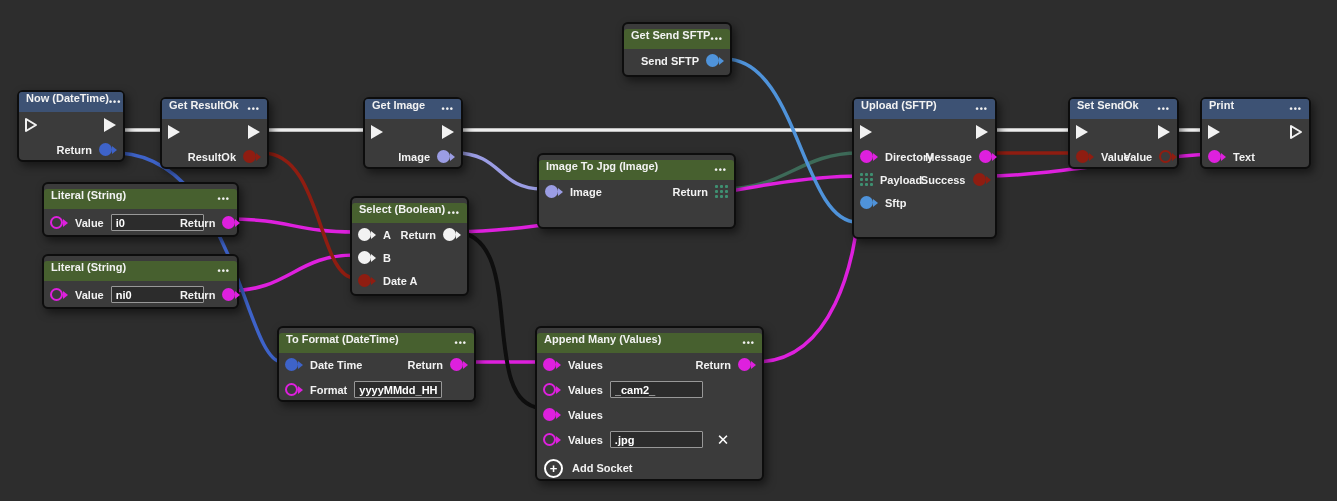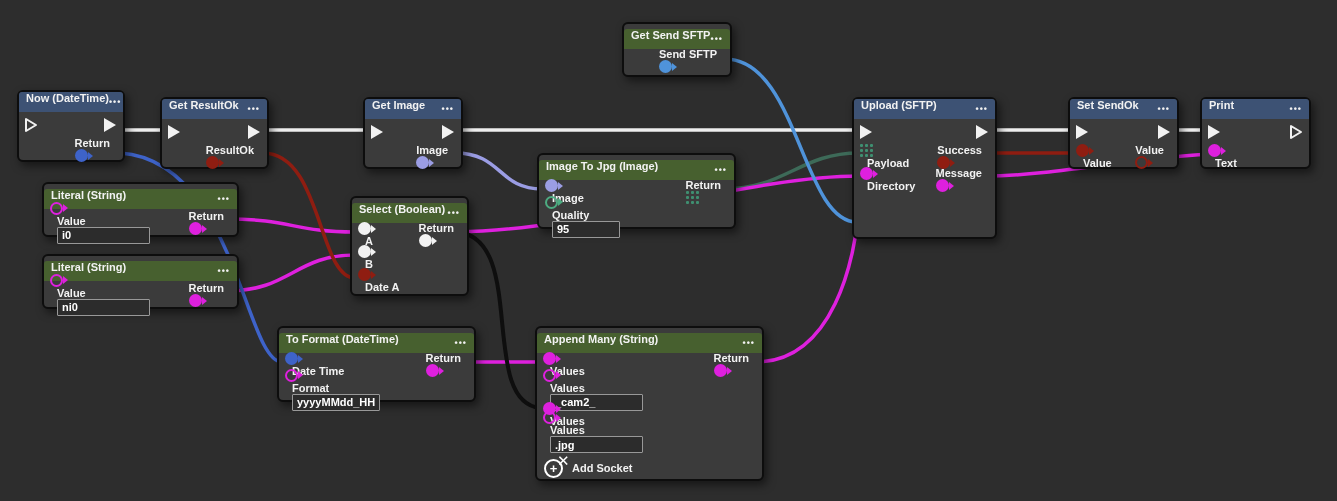--- a/index.html
+++ b/index.html
@@ -18,21 +18,21 @@
     padding:0 7px;border-radius:3px 3px 0 0;font-size:11px;font-weight:bold;
     white-space:nowrap;
   }
   .hdr-blue{background:#3d5274;}
   .hdr-green{background:#47602f;}
   .menu-dots{font-size:9px;letter-spacing:1px;cursor:pointer;line-height:20px;font-weight:bold;}
   .flow-strip{height:26px;display:flex;align-items:center;justify-content:space-between;padding:0 5px;}
   .row{display:flex;align-items:center;justify-content:space-between;height:23px;padding:0 6px;}
   .row.tall{height:27px;}
   .row.action{height:30px;justify-content:flex-start;}
-  .grp{display:flex;min-width:0;flex-direction:column;}
+  .grp{display:flex;align-items:center;min-width:0;}
   .lbl{font-size:11px;font-weight:bold;white-space:nowrap;color:#f2f2f2;}
   .grp-l .lbl{margin-left:7px;}
   .grp-r .lbl{margin-right:7px;}
   .sock{display:flex;align-items:center;flex:none;}
   .sock-circle{width:13px;height:13px;border-radius:50%;box-sizing:border-box;flex:none;}
   .nub{width:0;height:0;border-top:4px solid transparent;border-bottom:4px solid transparent;flex:none;}
   .sock-grid{width:13px;height:13px;display:grid;flex:none;
     grid-template-columns:repeat(3,3px);grid-template-rows:repeat(3,3px);gap:2px;}
   .sock-grid i{display:block;border-radius:1px;}
   .field{
@@ -196,31 +196,20 @@
                 <i style="background: rgb(63, 143, 113);"></i>
                 <i style="background: rgb(63, 143, 113);"></i>
                 <i style="background: rgb(63, 143, 113);"></i>
                 <i style="background: rgb(63, 143, 113);"></i>
                 <i style="background: rgb(63, 143, 113);"></i>
                 <i style="background: rgb(63, 143, 113);"></i>
               </span>
             </span>
           </span>
         </div>
-        <div class="row tall">
-          <span class="grp grp-l">
-            <span class="sock">
-              <span class="sock-circle" style="border: 2px solid rgb(77, 171, 129); background: transparent;"></span>
-              <span class="nub" style="border-left: 5px solid rgb(77, 171, 129);"></span>
-            </span>
-            <span class="lbl">Quality</span>
-            <input class="field" value="95" style="width: 68px;">
-          </span>
-          <span class="grp grp-r"></span>
-        </div>
       </div>
       <div class="node" style="left: 42px; top: 182px; width: 197px; height: 55px; padding-top: 5px;">
         <div class="node-header hdr-green">
           <span>Literal (String)</span>
           <span class="menu-dots">•••</span>
         </div>
         <div class="row tall">
           <span class="grp grp-l">
             <span class="sock">
               <span class="sock-circle" style="border: 2px solid rgb(222, 32, 222); background: transparent;"></span>
@@ -331,21 +320,21 @@
               <span class="nub" style="border-left: 5px solid rgb(222, 32, 222);"></span>
             </span>
             <span class="lbl">Format</span>
             <input class="field" value="yyyyMMdd_HH" style="width: 88px;">
           </span>
           <span class="grp grp-r"></span>
         </div>
       </div>
       <div class="node" style="left: 535px; top: 326px; width: 229px; height: 155px; padding-top: 5px;">
         <div class="node-header hdr-green">
-          <span>Append Many (String)</span>
+          <span>Append Many (Values)</span>
           <span class="menu-dots">•••</span>
         </div>
         <div class="row">
           <span class="grp grp-l">
             <span class="sock">
               <span class="sock-circle" style="background: rgb(222, 32, 222);"></span>
               <span class="nub" style="border-left: 5px solid rgb(222, 32, 222);"></span>
             </span>
             <span class="lbl">Values</span>
           </span>
@@ -408,20 +397,36 @@
           </span>
           <span style="display: flex; align-items: center;">
             <svg width="15" height="16">
               <polygon points="1,1 1,15 13,8" fill="#f2f2f2"></polygon>
             </svg>
           </span>
         </div>
         <div class="row">
           <span class="grp grp-l">
             <span class="sock">
+              <span class="sock-circle" style="background: rgb(222, 32, 222);"></span>
+              <span class="nub" style="border-left: 5px solid rgb(222, 32, 222);"></span>
+            </span>
+            <span class="lbl">Directory</span>
+          </span>
+          <span class="grp grp-r">
+            <span class="lbl">Message</span>
+            <span class="sock">
+              <span class="sock-circle" style="background: rgb(222, 32, 222);"></span>
+              <span class="nub" style="border-left: 5px solid rgb(222, 32, 222);"></span>
+            </span>
+          </span>
+        </div>
+        <div class="row">
+          <span class="grp grp-l">
+            <span class="sock">
               <span class="sock-grid">
                 <i style="background: rgb(63, 143, 113);"></i>
                 <i style="background: rgb(63, 143, 113);"></i>
                 <i style="background: rgb(63, 143, 113);"></i>
                 <i style="background: rgb(63, 143, 113);"></i>
                 <i style="background: rgb(63, 143, 113);"></i>
                 <i style="background: rgb(63, 143, 113);"></i>
                 <i style="background: rgb(63, 143, 113);"></i>
                 <i style="background: rgb(63, 143, 113);"></i>
                 <i style="background: rgb(63, 143, 113);"></i>
@@ -433,32 +438,26 @@
             <span class="lbl">Success</span>
             <span class="sock">
               <span class="sock-circle" style="background: rgb(143, 29, 17);"></span>
               <span class="nub" style="border-left: 5px solid rgb(143, 29, 17);"></span>
             </span>
           </span>
         </div>
         <div class="row">
           <span class="grp grp-l">
             <span class="sock">
-              <span class="sock-circle" style="background: rgb(222, 32, 222);"></span>
-              <span class="nub" style="border-left: 5px solid rgb(222, 32, 222);"></span>
-            </span>
-            <span class="lbl">Directory</span>
-          </span>
-          <span class="grp grp-r">
-            <span class="lbl">Message</span>
-            <span class="sock">
-              <span class="sock-circle" style="background: rgb(222, 32, 222);"></span>
-              <span class="nub" style="border-left: 5px solid rgb(222, 32, 222);"></span>
-            </span>
-          </span>
+              <span class="sock-circle" style="background: rgb(79, 147, 218);"></span>
+              <span class="nub" style="border-left: 5px solid rgb(79, 147, 218);"></span>
+            </span>
+            <span class="lbl">Sftp</span>
+          </span>
+          <span class="grp grp-r"></span>
         </div>
       </div>
       <div class="node" style="left: 1068px; top: 97px; width: 111px; height: 72px;">
         <div class="node-header hdr-blue">
           <span>Set SendOk</span>
           <span class="menu-dots">•••</span>
         </div>
         <div class="flow-strip">
           <span style="display: flex; align-items: center;">
             <svg width="15" height="16">

